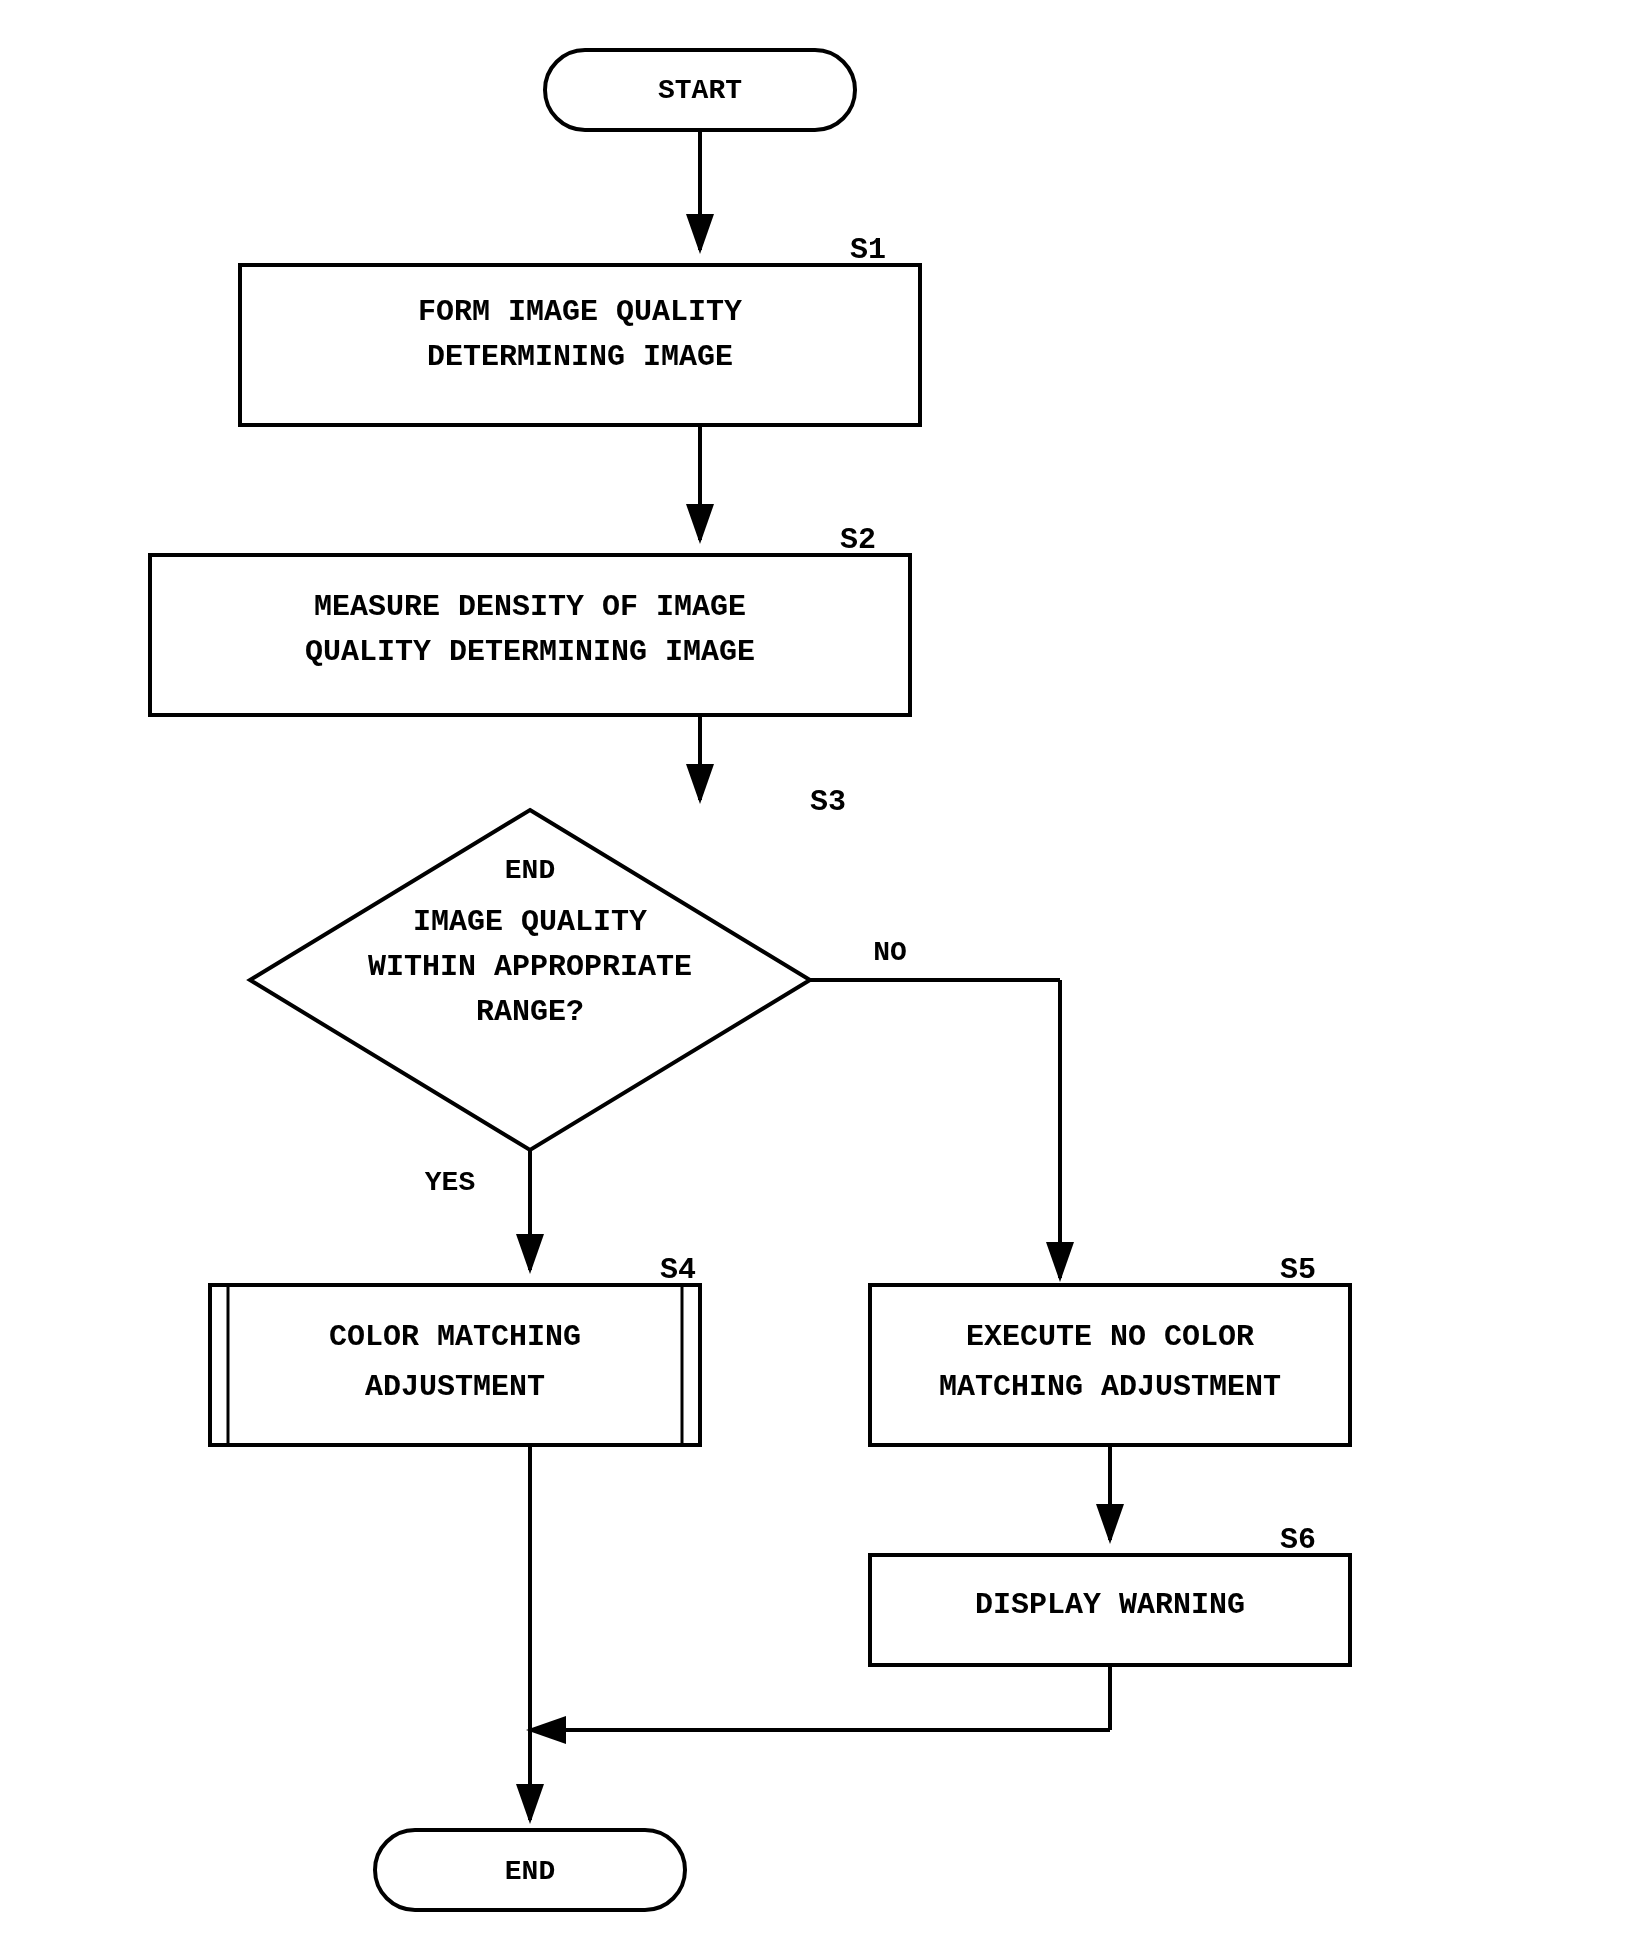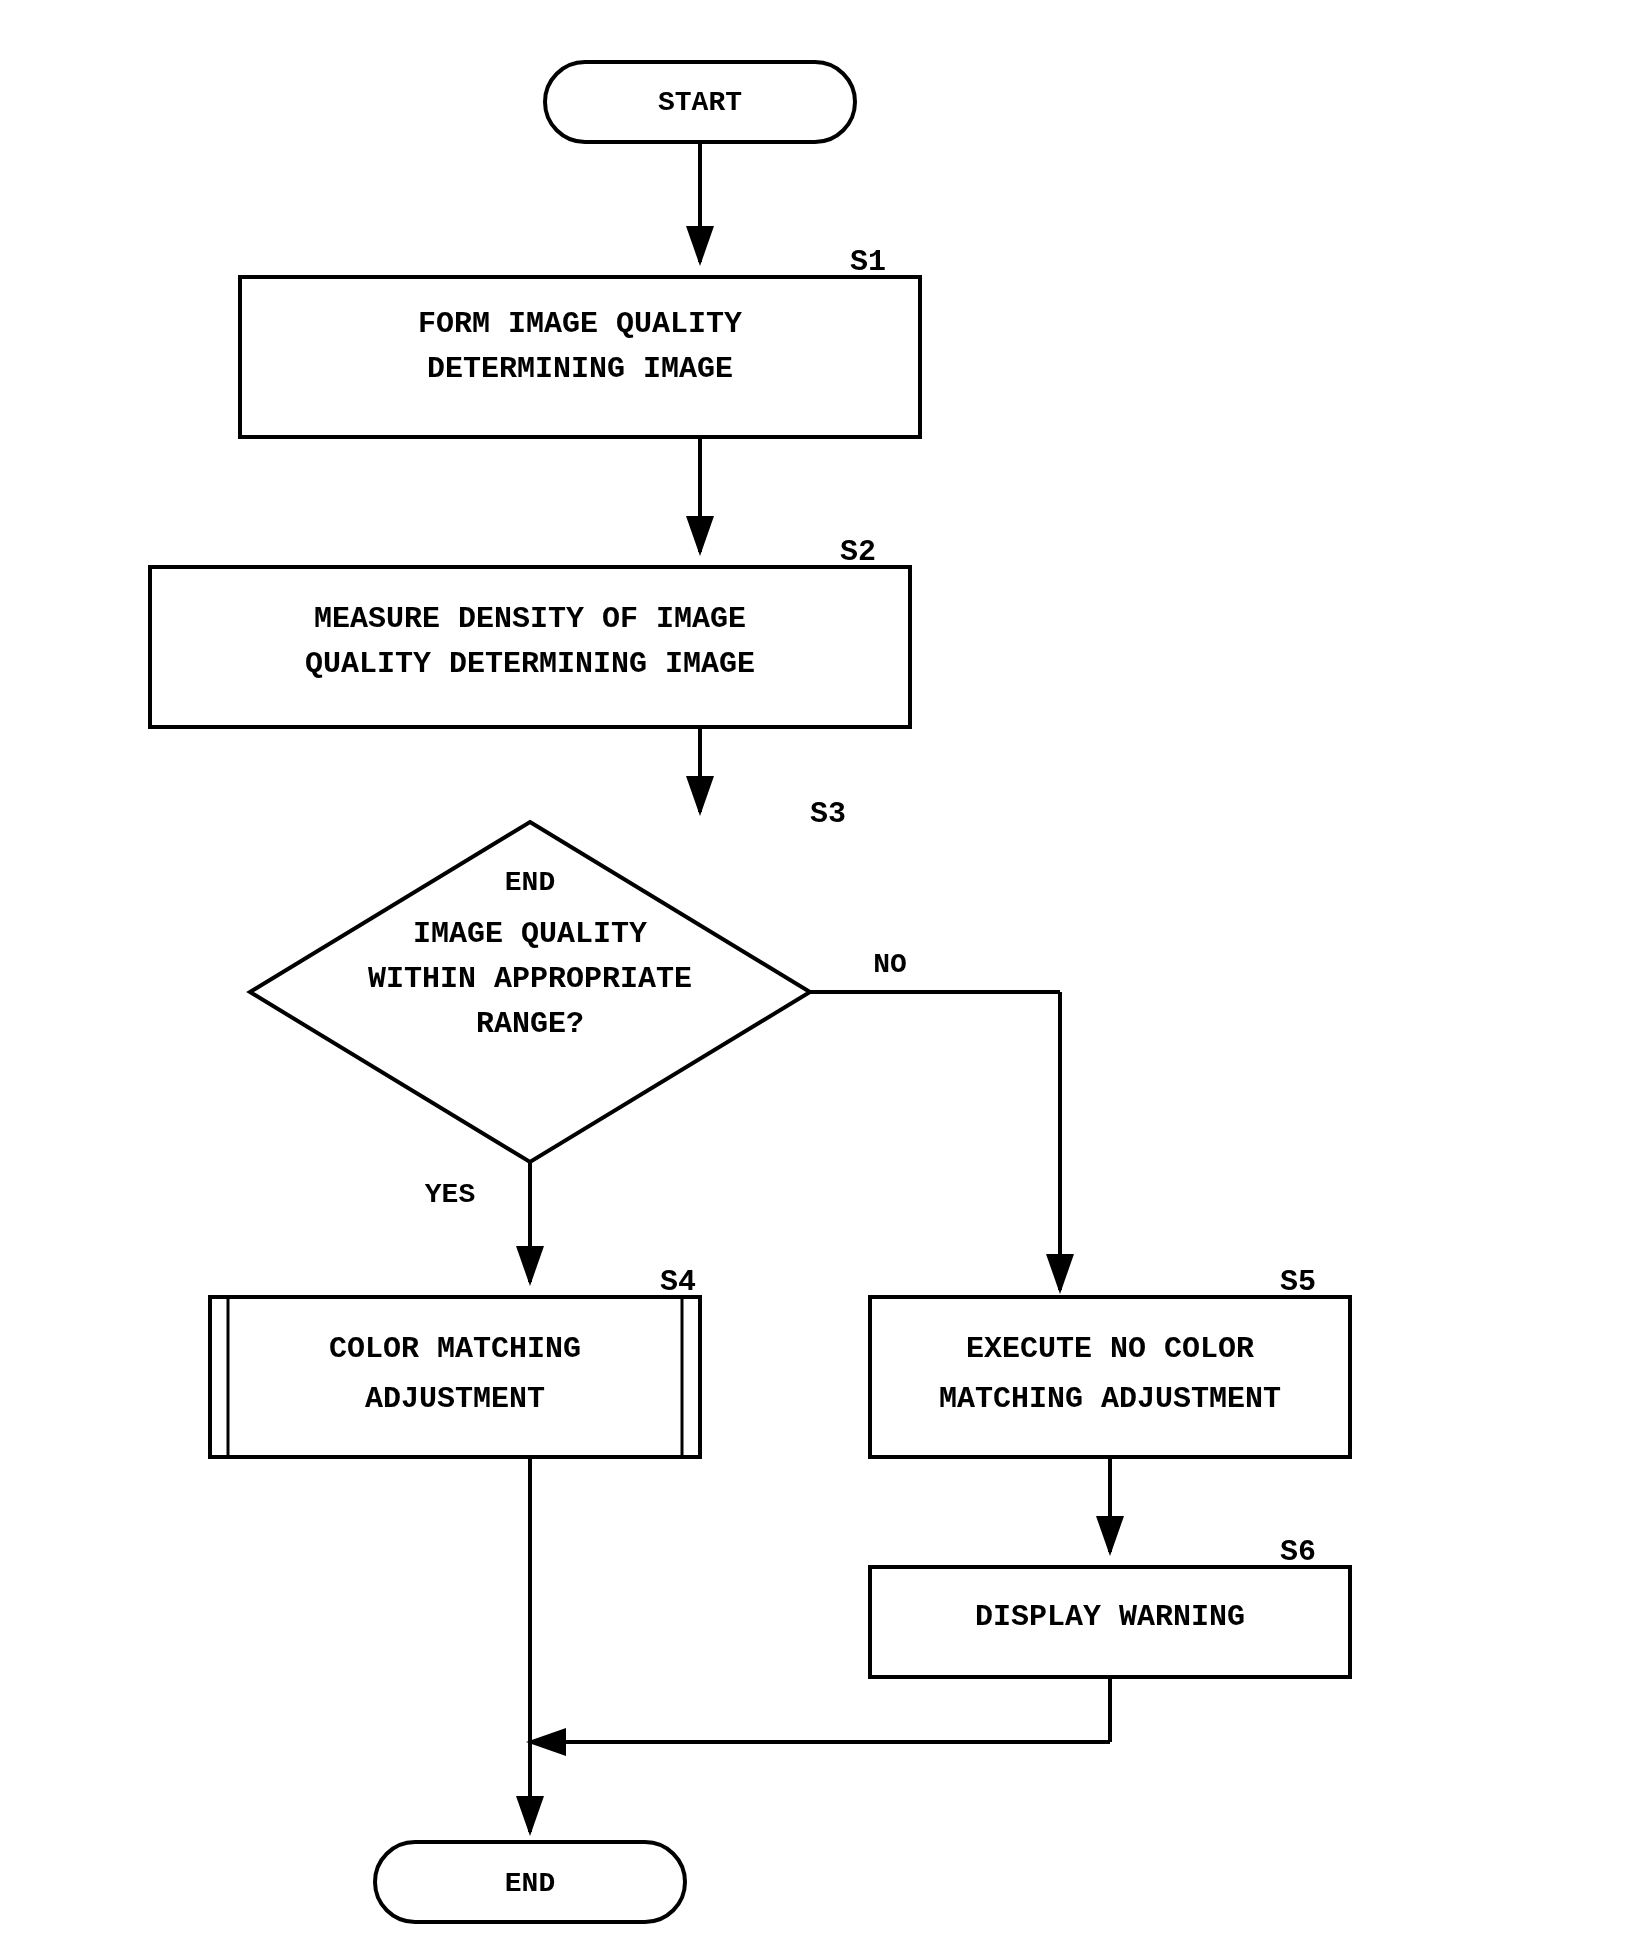--- a/index.html
+++ b/index.html
@@ -16,21 +16,20 @@
       position: relative;
       overflow: hidden;
     }
 
     .flowchart-container {
       position: absolute;
       top: 0;
       left: 0;
       width: 1633px;
       height: 1515px;
-      margin-top: 12px;
     }
 
     svg {
       width: 1633px;
       height: 1933px;
     }
 
     
     .shape-text {
       font-family: 'Courier New', Courier, monospace;

